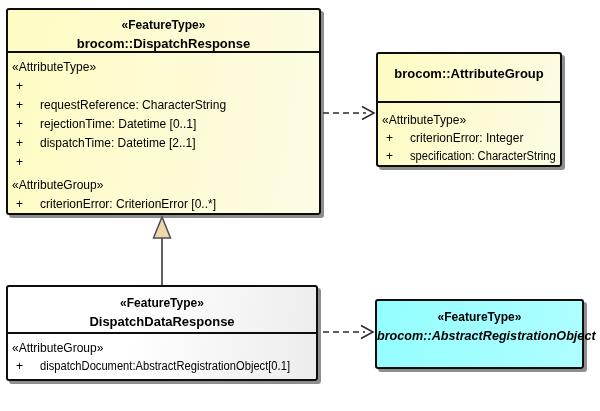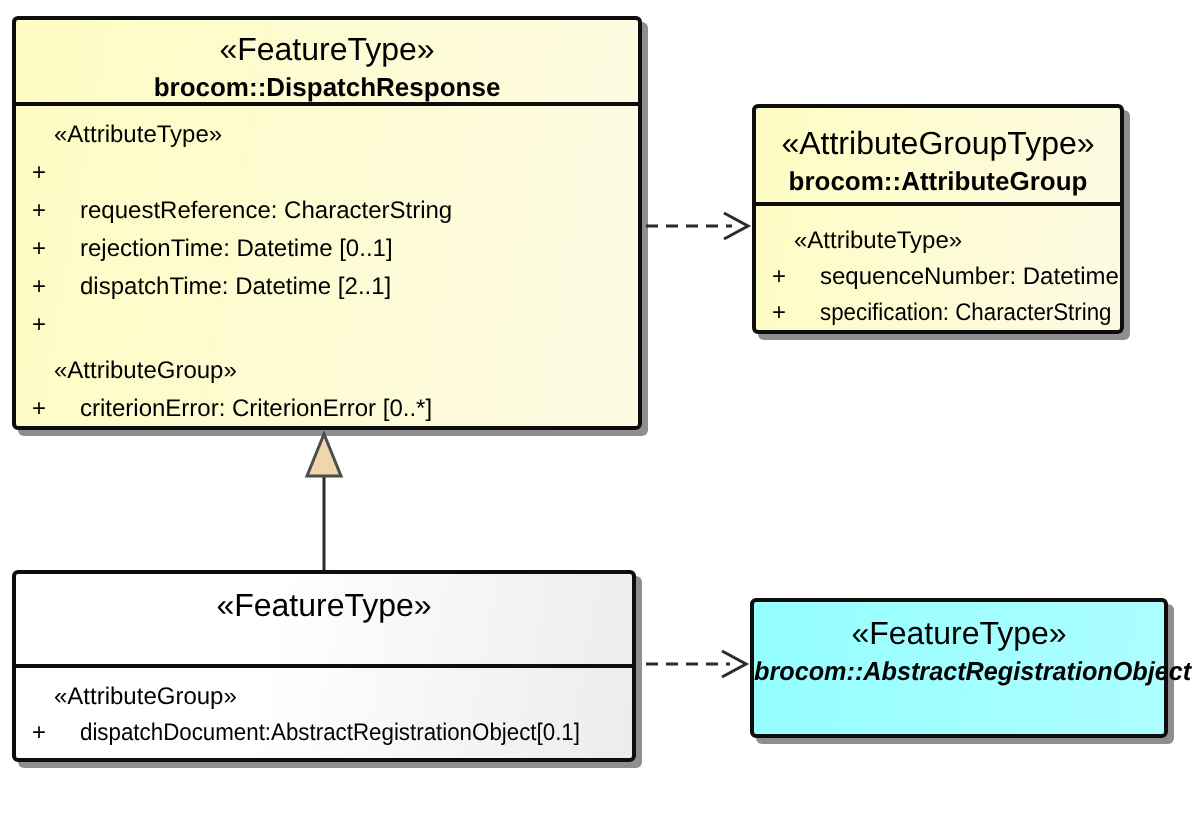--- a/index.html
+++ b/index.html
@@ -11,25 +11,25 @@
     position:absolute;box-sizing:border-box;
     border:2px solid #0d0d0d;border-radius:3px;
     box-shadow:3px 3px 0 0 #8e8e8e;
   }
   .fill-yellow{background:linear-gradient(100deg,#fefcc2 0%,#fdfbe4 100%);}
   .fill-white{background:linear-gradient(100deg,#ffffff 40%,#ececec 100%);}
   .fill-cyan{background:linear-gradient(100deg,#94feff 0%,#aefeff 100%);}
   .box-header{
     border-bottom:2px solid #0d0d0d;text-align:center;
   }
-  .stereotype{font-size:16px;line-height:17px;white-space:nowrap;}
+  .stereotype{font-size:12px;line-height:17px;white-space:nowrap;font-weight:bold;}
   .class-name{font-size:13px;font-weight:bold;line-height:19px;white-space:nowrap;}
   .class-name.italic{font-style:italic;}
   .box-body{font-size:12px;}
-  .section-label{line-height:19px;padding-left:19px;white-space:nowrap;}
+  .section-label{line-height:19px;padding-left:4px;white-space:nowrap;}
   .attr-row{display:flex;line-height:19px;white-space:nowrap;}
   .attr-vis{width:24px;padding-left:8px;flex:0 0 auto;}
   .attr-text{flex:0 0 auto;}
   .tight .section-label,.tight .attr-row{line-height:18px;}
   .condense{display:inline-block;transform:scaleX(0.93);transform-origin:0 50%;}
   .condense-light{display:inline-block;transform:scaleX(0.97);transform-origin:0 50%;}
   .gap-above{margin-top:4px;}
   
   #box-dispatch-response .box-header{padding-top:7px;height:43px;box-sizing:border-box;}
   #box-dispatch-response .box-body{padding-top:5px;}
@@ -73,39 +73,39 @@
       <div class="section-label gap-above">«AttributeGroup»</div>
       <div class="attr-row">
         <span class="attr-vis">+</span>
         <span class="attr-text">criterionError: CriterionError [0..*]</span>
       </div>
     </div>
   </div>
 
   <div id="box-criterion-error" class="uml-box fill-yellow tight" style="left:376px;top:52px;width:186px;height:115px;">
     <div class="box-header">
-      <div class="stereotype">«AttributeGroupType»</div>
       <div class="class-name">brocom::AttributeGroup</div>
     </div>
     <div class="box-body">
       <div class="section-label">«AttributeType»</div>
       <div class="attr-row">
         <span class="attr-vis">+</span>
-        <span class="attr-text">sequenceNumber: Datetime</span>
+        <span class="attr-text">criterionError: Integer</span>
       </div>
       <div class="attr-row">
         <span class="attr-vis">+</span>
         <span class="attr-text condense">specification: CharacterString</span>
       </div>
     </div>
   </div>
 
   <div id="box-dispatch-data-response" class="uml-box fill-white tight" style="left:6px;top:285px;width:312px;height:96px;">
     <div class="box-header">
       <div class="stereotype">«FeatureType»</div>
+      <div class="class-name">DispatchDataResponse</div>
     </div>
     <div class="box-body">
       <div class="section-label">«AttributeGroup»</div>
       <div class="attr-row">
         <span class="attr-vis">+</span>
         <span class="attr-text condense">dispatchDocument:AbstractRegistrationObject[0.1]</span>
       </div>
     </div>
   </div>
 

